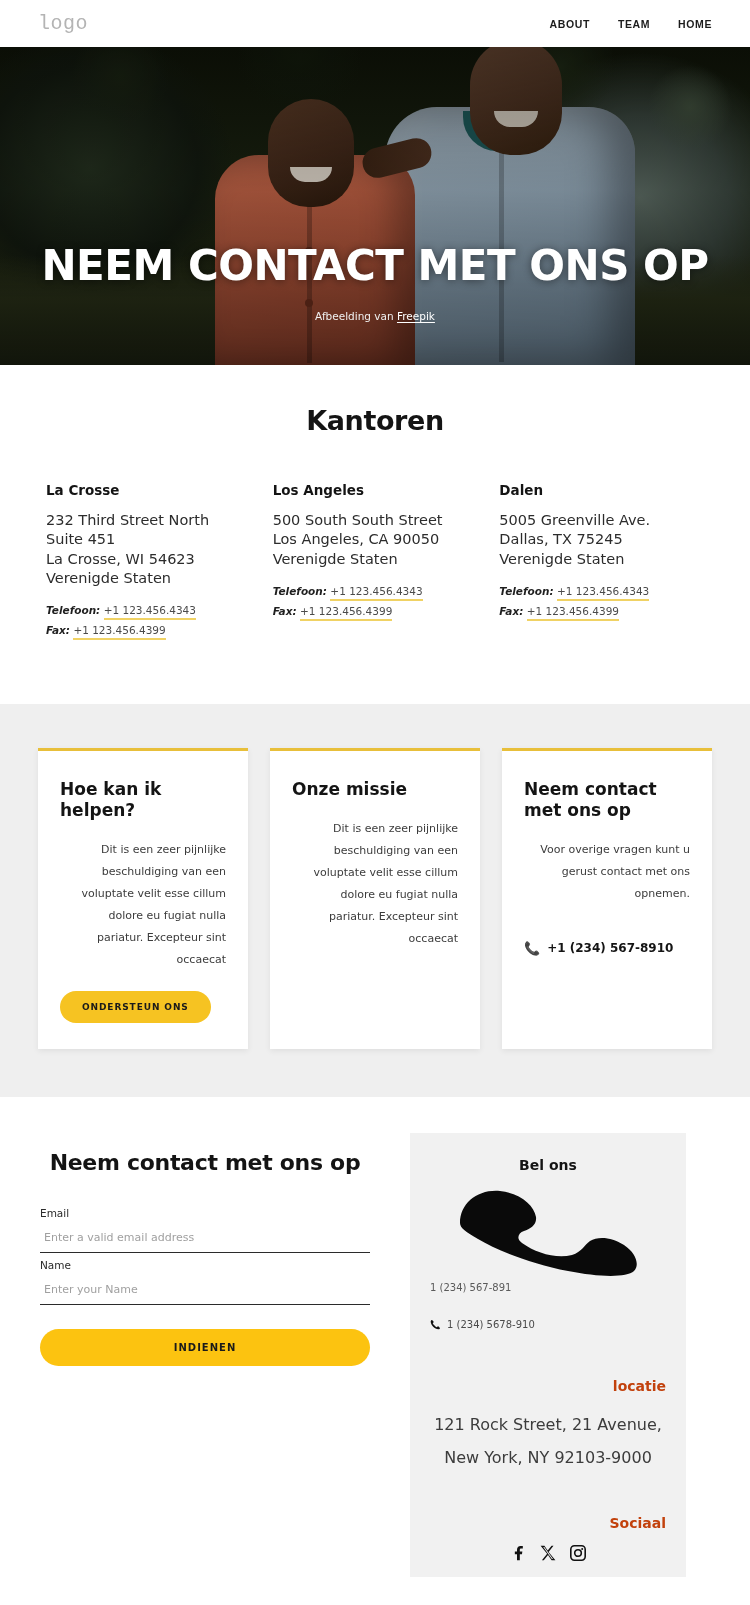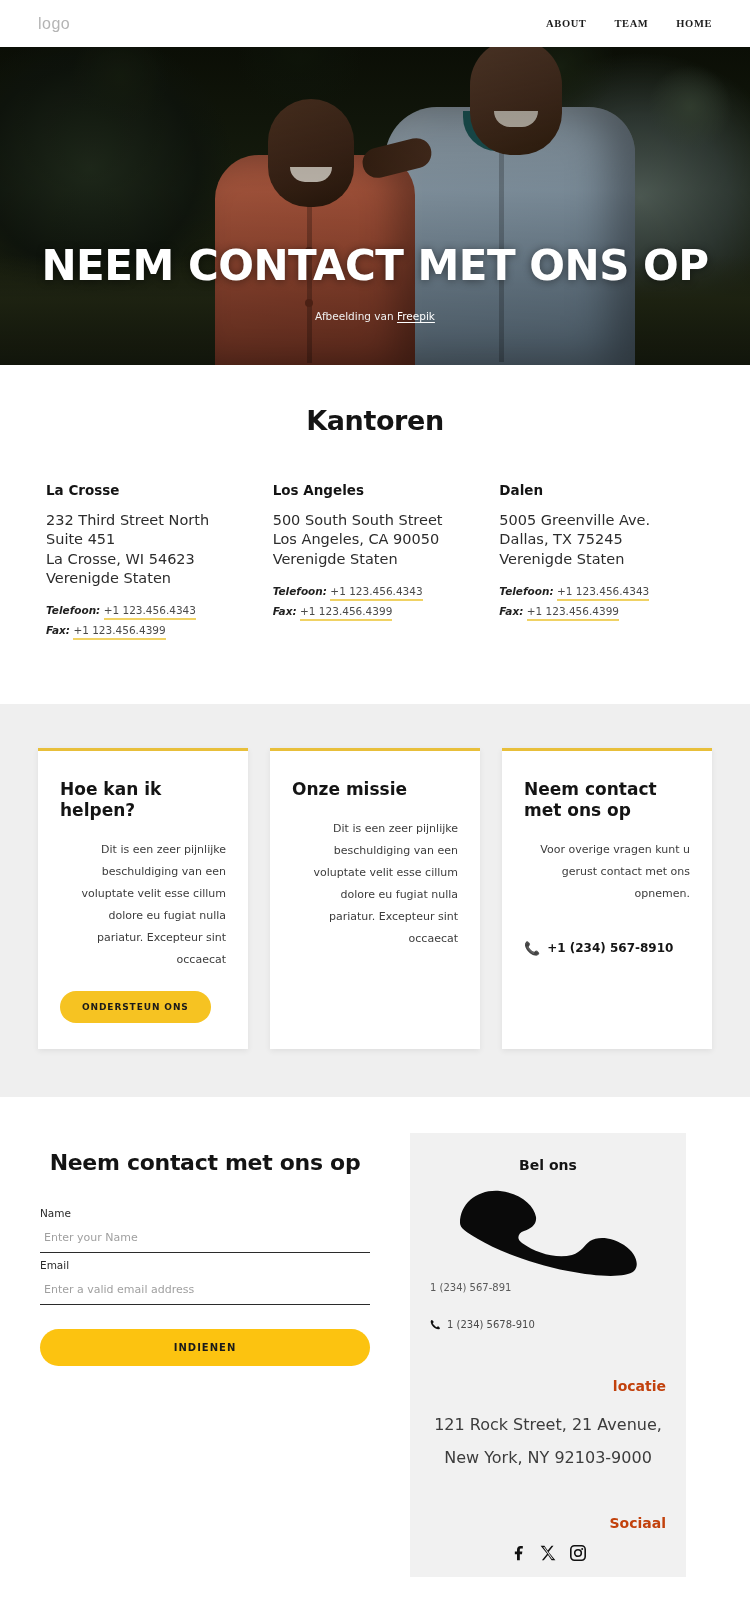--- a/index.html
+++ b/index.html
@@ -15,34 +15,34 @@
   
   .site-header {
     height: 47px;
     background: #ffffff;
     display: flex;
     align-items: center;
     justify-content: space-between;
     padding: 0 38px 0 38px;
   }
   .logo {
-    font-family: Liberation Sans, sans-serif;
-    font-size: 16px;
+    font-family: Liberation Mono, monospace;
+    font-size: 20px;
     color: #b4b4b4;
     letter-spacing: 0.5px;
     font-weight: 400;
   }
   .nav { display: flex; gap: 28px; align-items: center; }
   .nav-link {
     font-size: 10.5px;
     font-weight: 700;
     letter-spacing: 0.6px;
     color: #1c1c1c;
     text-decoration: none;
-    font-family: Liberation Serif, serif;
+    font-family: Liberation Sans, sans-serif;
   }
 
   
   .hero {
     position: relative;
     height: 318px;
     width: 750px;
     overflow: hidden;
     background: #0d0f0c;
   }
@@ -439,27 +439,27 @@
 
   </div>
 </section>
 
 <section class="contact-section">
 
   <div class="form-col">
     <h2 class="form-title">Neem contact met ons op</h2>
 
     <div class="field">
+      <label class="field-label">Email</label>
+      <input class="field-input" type="email" placeholder="Enter a valid email address" style="">
+    </div>
+
+    <div class="field">
       <label class="field-label">Name</label>
       <input class="field-input" type="text" placeholder="Enter your Name" style="">
-    </div>
-
-    <div class="field">
-      <label class="field-label">Email</label>
-      <input class="field-input" type="email" placeholder="Enter a valid email address" style="">
     </div>
 
 
     <button class="submit-btn">INDIENEN</button>
   </div>
 
   <aside class="info-col">
     <div class="info-heading">Bel ons</div>
 
     <svg class="handset" width="200" height="95" viewBox="0 0 200 95">

